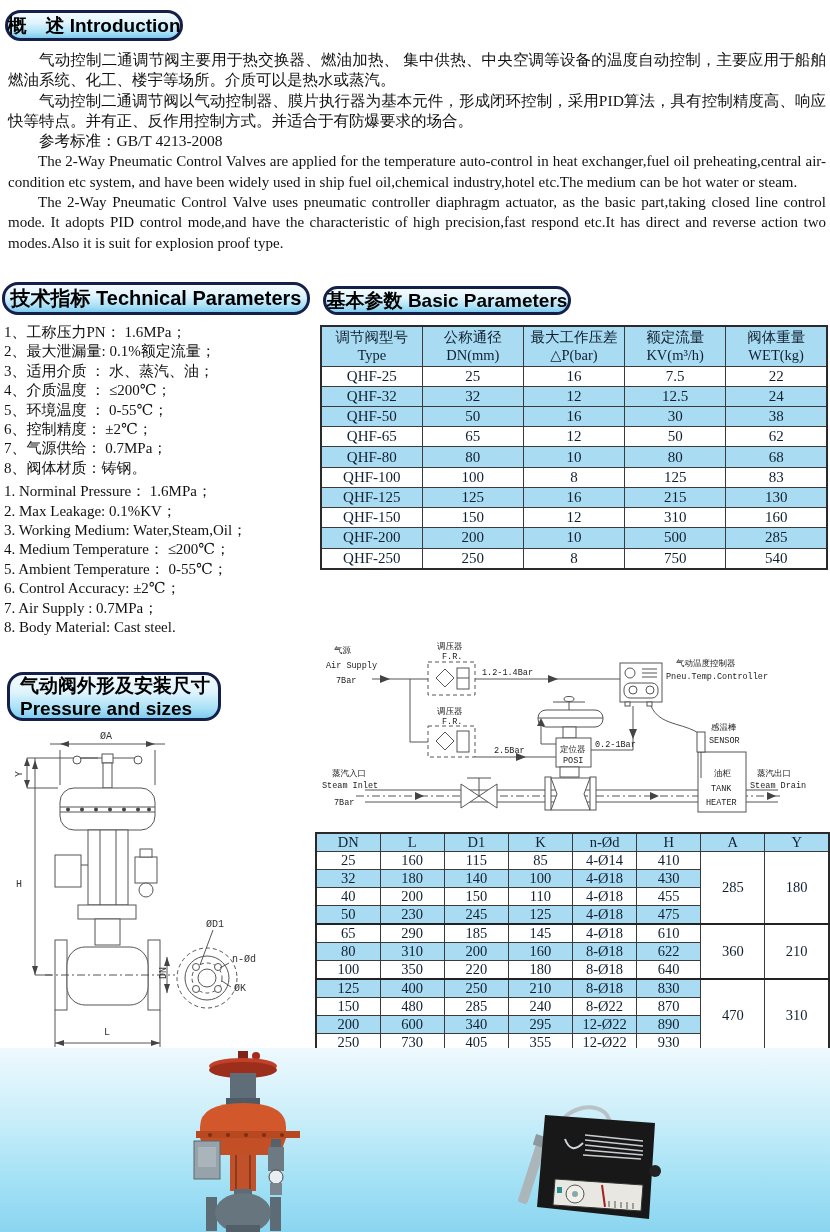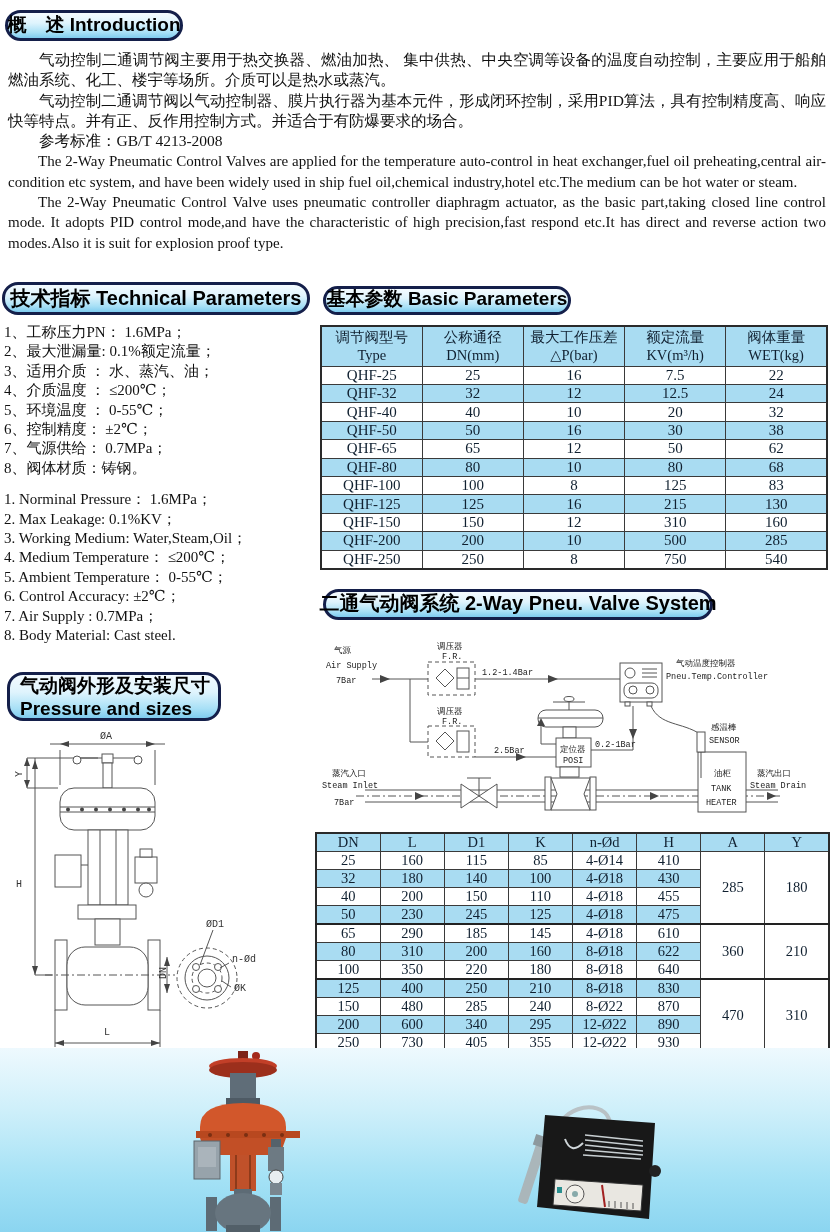--- a/index.html
+++ b/index.html
@@ -1,37 +1,37 @@
 <!DOCTYPE html>
 <html><head>
 <meta charset="utf-8">
 <style>
   * { margin:0; padding:0; box-sizing:border-box; }
   body { background:#888; font-family:"Liberation Serif","DejaVu Serif",serif; }
   #page { position:relative; width:830px; height:1232px; background:#fff; margin:0 auto; overflow:hidden; color:#111; }
 
   
   .pill {
-    position:absolute; display:flex; align-items:flex-end; justify-content:center;
+    position:absolute; display:flex; align-items:center; justify-content:center;
     background:linear-gradient(180deg,#f4fbff 0%,#dff4fd 40%,#a8e0f6 78%,#7fccef 100%);
     border:3px solid #141f4a; border-radius:16px;
     font-family:"Liberation Sans","DejaVu Sans",sans-serif; font-weight:bold; color:#000;
     white-space:nowrap;
   }
   .pill.two-line { flex-direction:column; align-items:flex-start; justify-content:center; padding-left:10px; line-height:23px; }
 
   
   #intro-text { position:absolute; left:8px; top:50px; width:818px; text-align:justify; }
   #intro-text p { text-indent:2em; line-height:20.3px; font-size:15px; }
   #intro-text p.zh { font-size:15.5px; }
 
   
   #tech-lists { position:absolute; left:4px; top:323px; width:312px; }
   .param-item { font-size:15px; line-height:19.4px; white-space:nowrap; }
-  #tech-list-zh { margin-bottom:12px; }
+  #tech-list-zh { margin-bottom:4px; }
 
   
   .tablebox { position:absolute; }
   table.dtable { border-collapse:collapse; width:100%; height:100%; table-layout:fixed;
     font-family:"Liberation Serif","DejaVu Serif",serif;padding-left:11px; }
   table.dtable th, table.dtable td {
     border:1px solid #3a3a3a; text-align:center; vertical-align:middle;
     font-weight:normal; padding:0; color:#102030;
   }
   table.dtable { border:2px solid #2a2a2a; }
@@ -125,27 +125,20 @@
             <td>7.5</td>
             <td>22</td>
           </tr>
           <tr class="alt">
             <td>QHF-32</td>
             <td>32</td>
             <td>12</td>
             <td>12.5</td>
             <td>24</td>
           </tr>
-          <tr>
-            <td>QHF-40</td>
-            <td>40</td>
-            <td>10</td>
-            <td>20</td>
-            <td>32</td>
-          </tr>
           <tr class="alt">
             <td>QHF-50</td>
             <td>50</td>
             <td>16</td>
             <td>30</td>
             <td>38</td>
           </tr>
           <tr>
             <td>QHF-65</td>
             <td>65</td>
@@ -192,23 +185,20 @@
             <td>QHF-250</td>
             <td>250</td>
             <td>8</td>
             <td>750</td>
             <td>540</td>
           </tr>
         </tbody>
       </table>
     </div>
 
-  <div class="pill" style="left:323px; top:589px; width:390px; height:31px; font-size:20px;">
-    <span>二通气动阀系统 2-Way Pneu. Valve System</span>
-  </div>
 
   <svg class="lineart" style="left:320px; top:626px;" width="510" height="207" viewBox="0 0 510 207">
 
     <line class="ln" x1="45" y1="164" x2="378" y2="164"></line>
     <line class="ln" x1="45" y1="176" x2="378" y2="176"></line>
     <line class="ln dashdot" x1="36" y1="170" x2="462" y2="170"></line>
     <line class="ln" x1="426" y1="164" x2="458" y2="164"></line>
     <line class="ln" x1="426" y1="176" x2="458" y2="176"></line>
     <polygon class="arr" points="95,166 104,170 95,174"></polygon>
     <polygon class="arr" points="330,166 339,170 330,174"></polygon>

